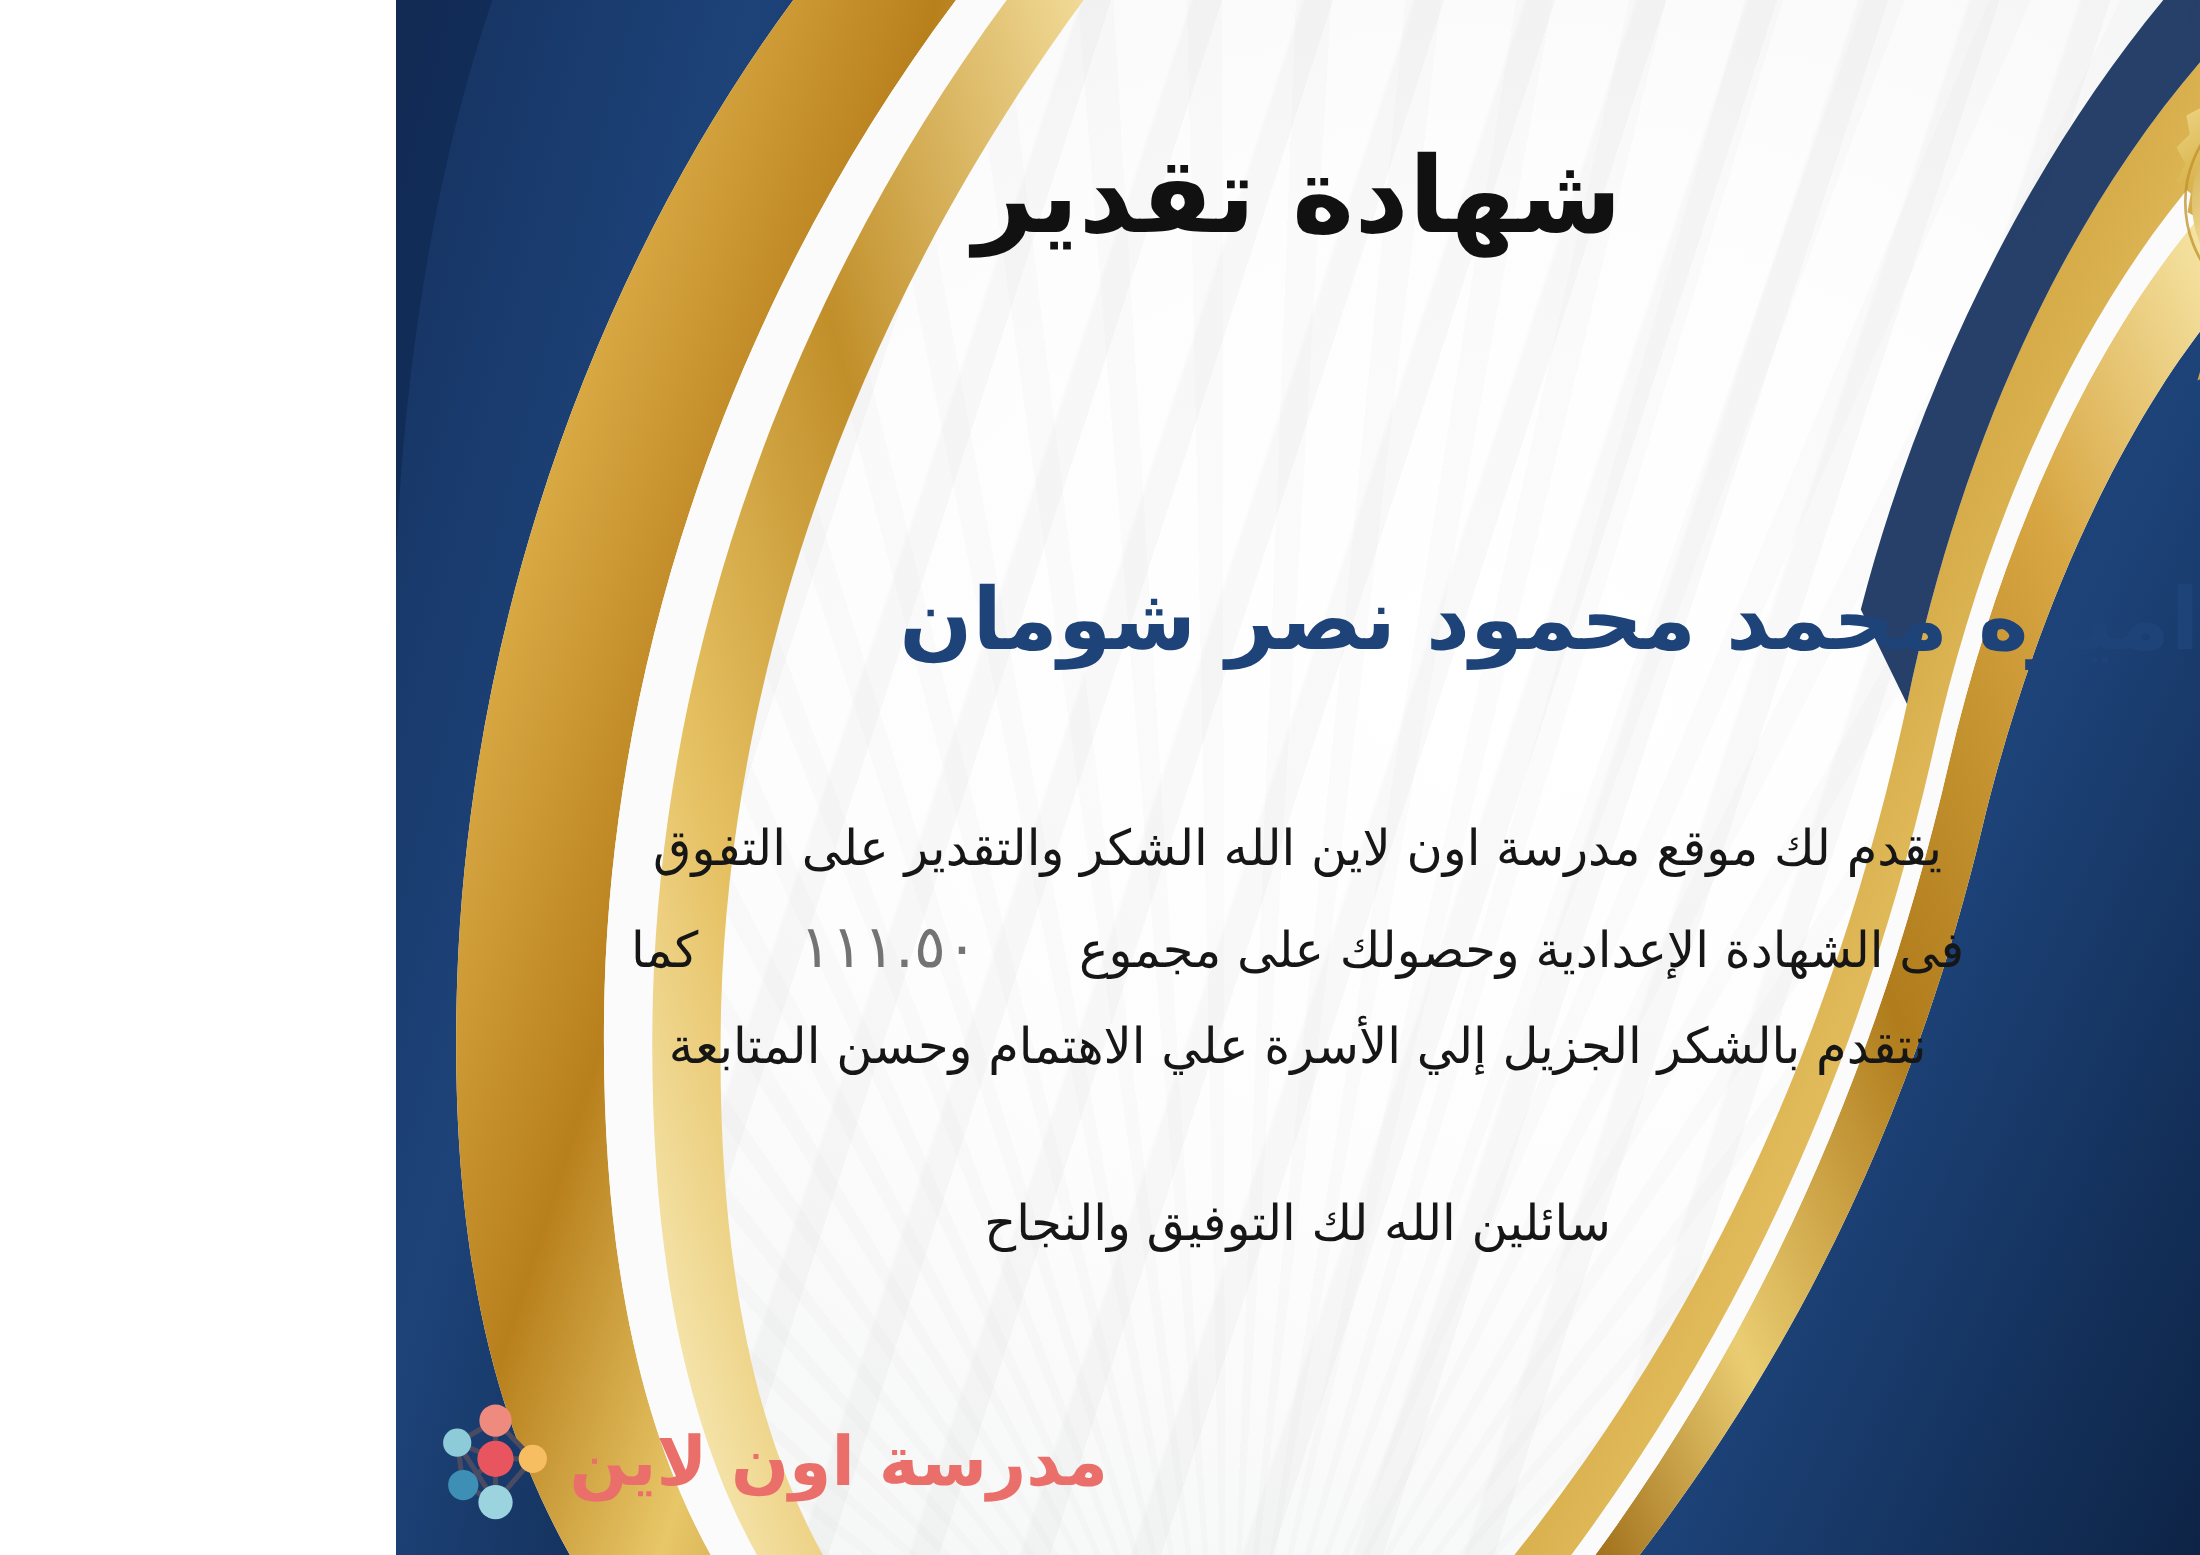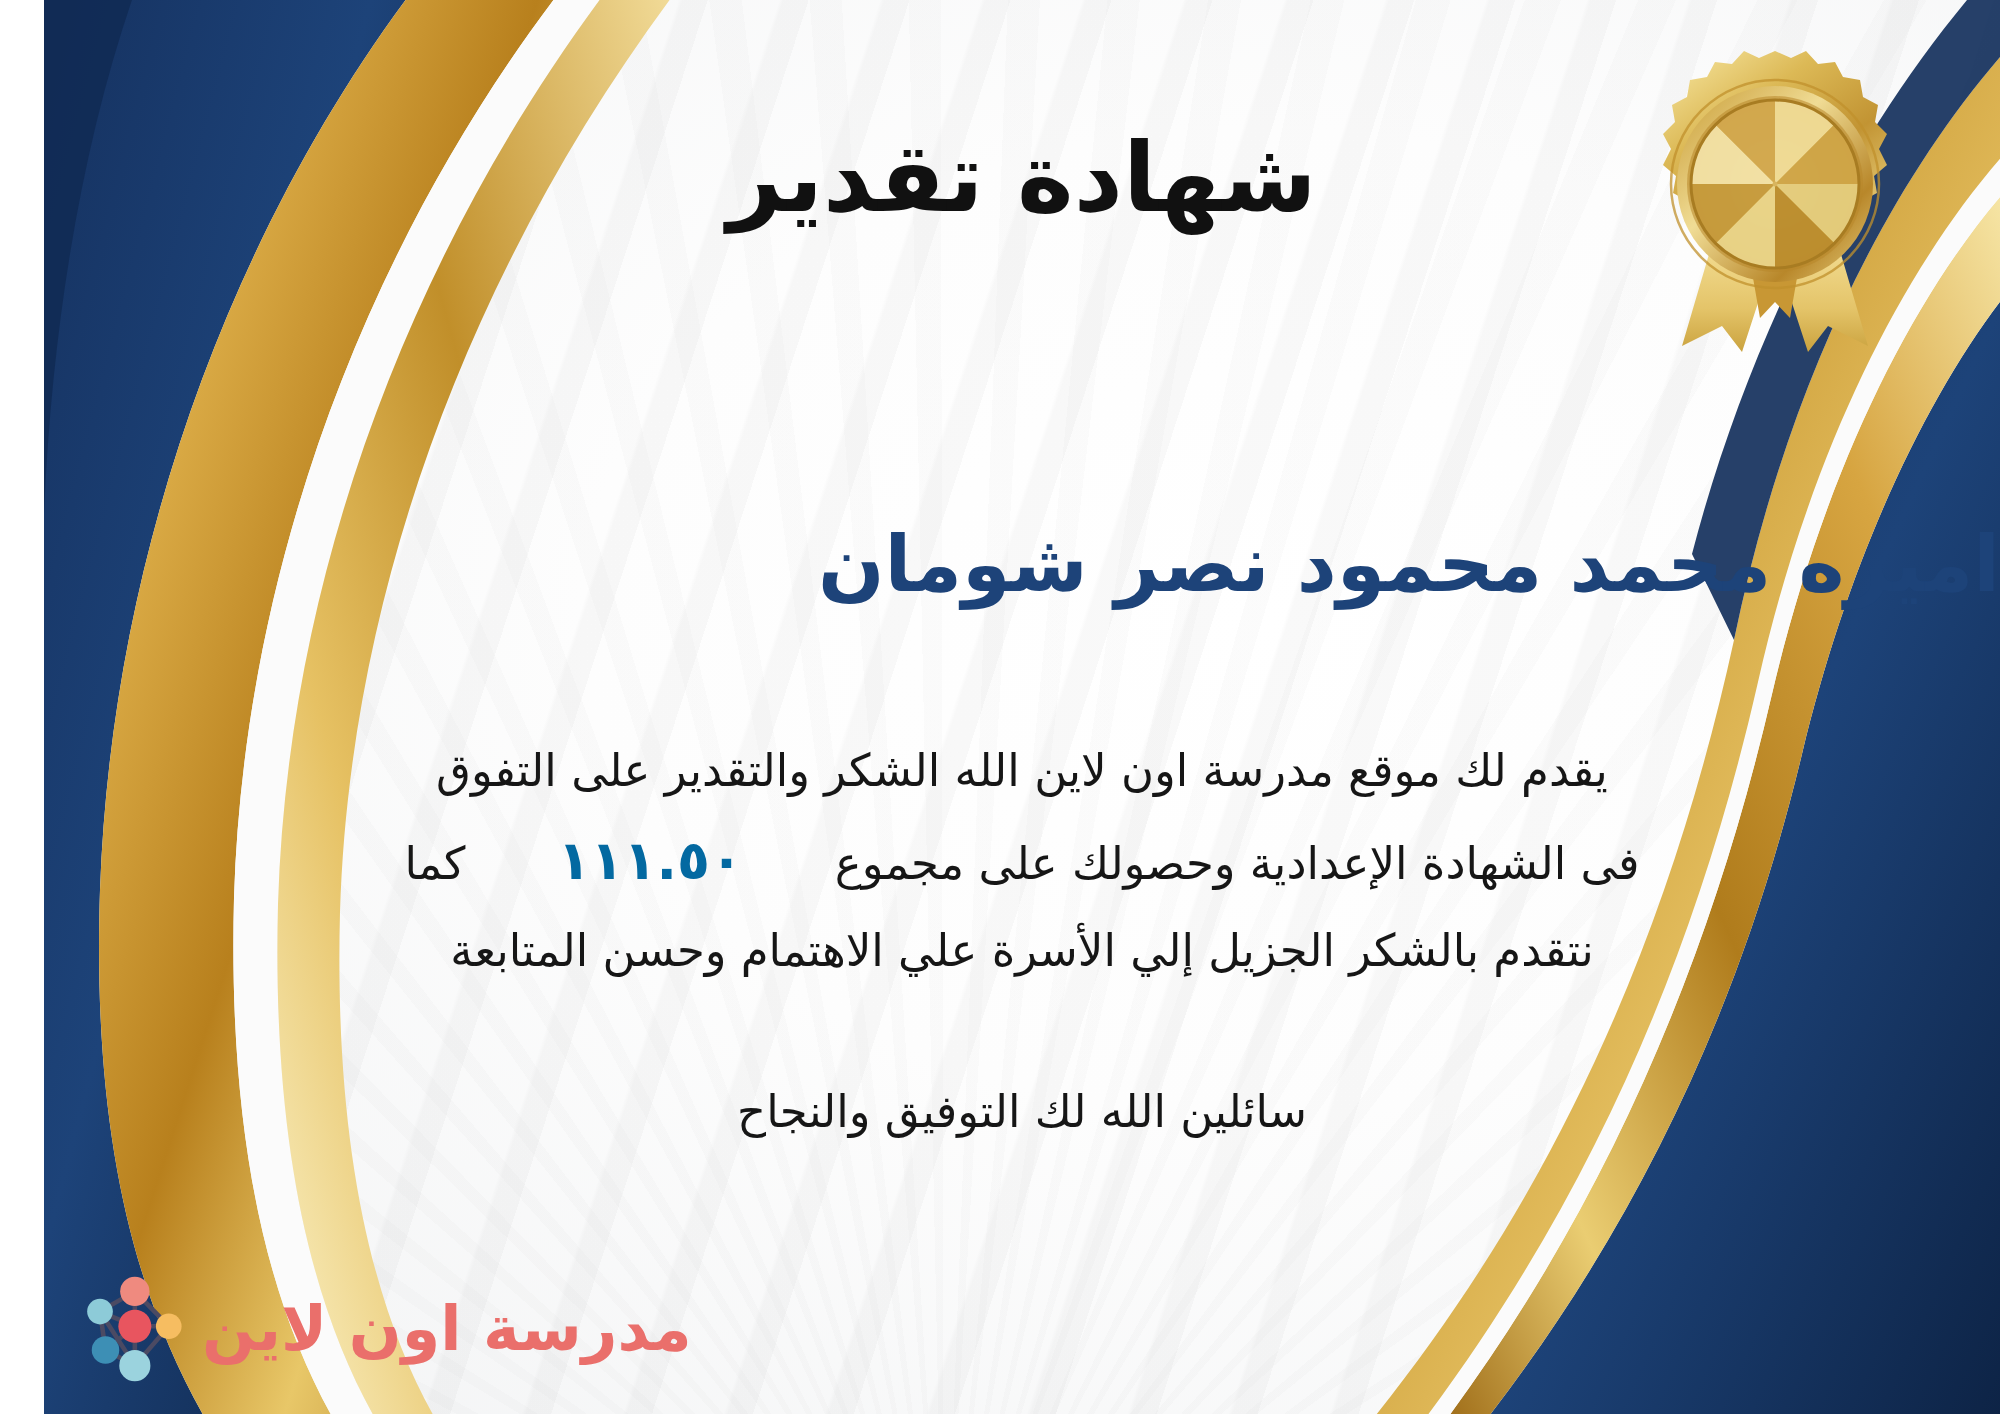--- a/index.html
+++ b/index.html
@@ -3,21 +3,21 @@
 <meta charset="utf-8">
 <title>شهادة تقدير</title>
 <style>
   html, body {
     margin: 0;
     padding: 0;
     background: #ffffff;
   }
   #certificate {
     position: relative;
-    width: 1956px;
+    width: 1640px;
     height: 1414px;
     overflow: hidden;
     background: #ffffff;
     font-family: "DejaVu Sans", "Liberation Sans", sans-serif;
   }
 
   
   .paper {
     position: absolute;
     inset: 0;
@@ -95,22 +95,22 @@
     top: 730px;
     left: 70px;
     right: 70px;
     font-size: 45px;
     font-weight: 400;
     color: #161616;
     line-height: 1.82;
   }
   .body-line { white-space: normal; }
   .grade {
-    color: #0369a1;
-    font-weight: 700;
+    color: #737373;
+    font-weight: 400;
     font-size: 54px;
     padding: 0 34px;
     letter-spacing: 2px;
   }
   .gap-wide { display: inline-block; width: 58px; }
   .closing {
     position: absolute;
     top: 1085px;
     left: 0; right: 0;
     font-size: 45px;

